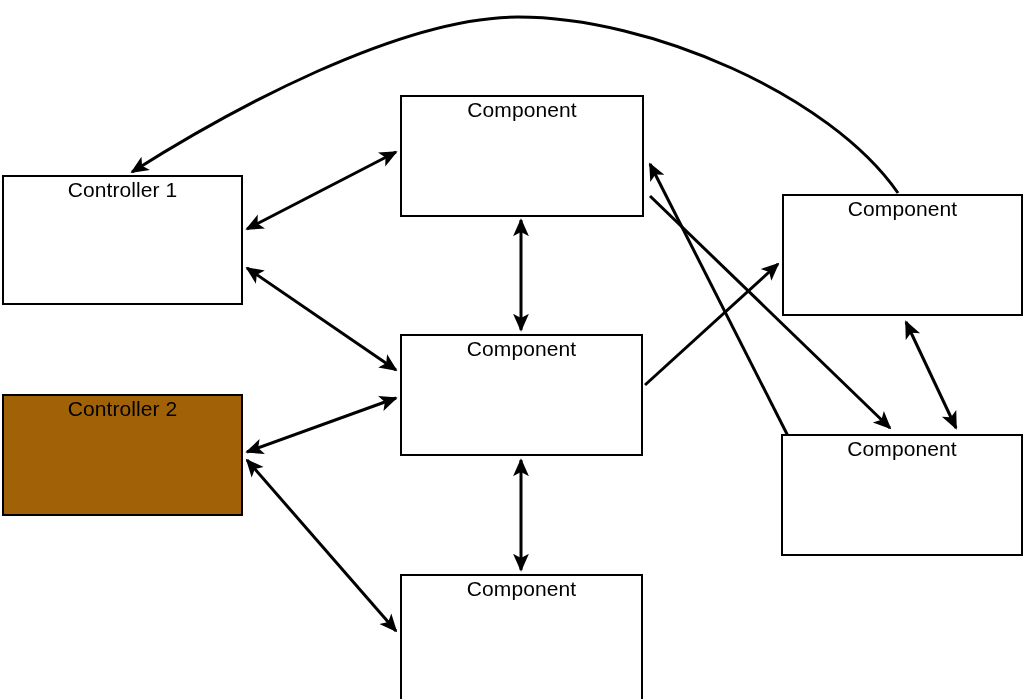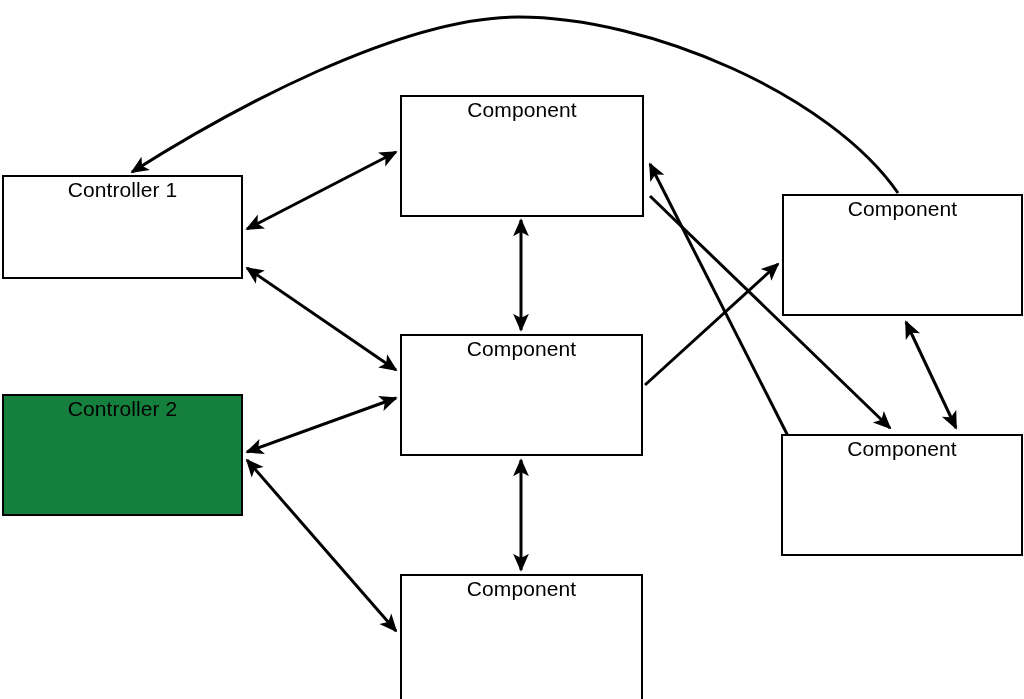--- a/index.html
+++ b/index.html
@@ -73,24 +73,24 @@
         <path d="M 521,220 L 521,330" fill="none" stroke="#000000" stroke-width="3" stroke-linecap="butt" marker-end="url(#arrow-end)" marker-start="url(#arrow-start)"></path>
         <path d="M 521,460 L 521,570" fill="none" stroke="#000000" stroke-width="3" stroke-linecap="butt" marker-end="url(#arrow-end)" marker-start="url(#arrow-start)"></path>
         <path d="M 645,385 L 778,264" fill="none" stroke="#000000" stroke-width="3" stroke-linecap="butt" marker-end="url(#arrow-end)"></path>
         <path d="M 790,440 L 650,164" fill="none" stroke="#000000" stroke-width="3" stroke-linecap="butt" marker-end="url(#arrow-end)"></path>
         <path d="M 650,196 L 890,428" fill="none" stroke="#000000" stroke-width="3" stroke-linecap="butt" marker-end="url(#arrow-end)"></path>
         <path d="M 906,322 L 956,428" fill="none" stroke="#000000" stroke-width="3" stroke-linecap="butt" marker-end="url(#arrow-end)" marker-start="url(#arrow-start)"></path>
       </g>
   </svg>
 
   <div id="node-layer" style="width: 1024px; height: 699px;">
-      <div class="node" style="left: 2px; top: 175px; width: 241px; height: 104px; background: rgb(255, 255, 255); border-color: rgb(0, 0, 0); border-width: 2px;">
+      <div class="node" style="left: 2px; top: 175px; width: 241px; height: 130px; background: rgb(255, 255, 255); border-color: rgb(0, 0, 0); border-width: 2px;">
         <span class="node-label" style="color: rgb(0, 0, 0);">Controller 1</span>
       </div>
-      <div class="node" style="left: 2px; top: 394px; width: 241px; height: 122px; background: #15803d; border-color: rgb(0, 0, 0); border-width: 2px;">
+      <div class="node" style="left: 2px; top: 394px; width: 241px; height: 122px; background: #a16207; border-color: rgb(0, 0, 0); border-width: 2px;">
         <span class="node-label" style="color: rgb(0, 0, 0);">Controller 2</span>
       </div>
       <div class="node" style="left: 400px; top: 95px; width: 244px; height: 122px; background: rgb(255, 255, 255); border-color: rgb(0, 0, 0); border-width: 2px;">
         <span class="node-label" style="color: rgb(0, 0, 0);">Component</span>
       </div>
       <div class="node" style="left: 400px; top: 334px; width: 243px; height: 122px; background: rgb(255, 255, 255); border-color: rgb(0, 0, 0); border-width: 2px;">
         <span class="node-label" style="color: rgb(0, 0, 0);">Component</span>
       </div>
       <div class="node" style="left: 400px; top: 574px; width: 243px; height: 128px; background: rgb(255, 255, 255); border-color: rgb(0, 0, 0); border-width: 2px;">
         <span class="node-label" style="color: rgb(0, 0, 0);">Component</span>

